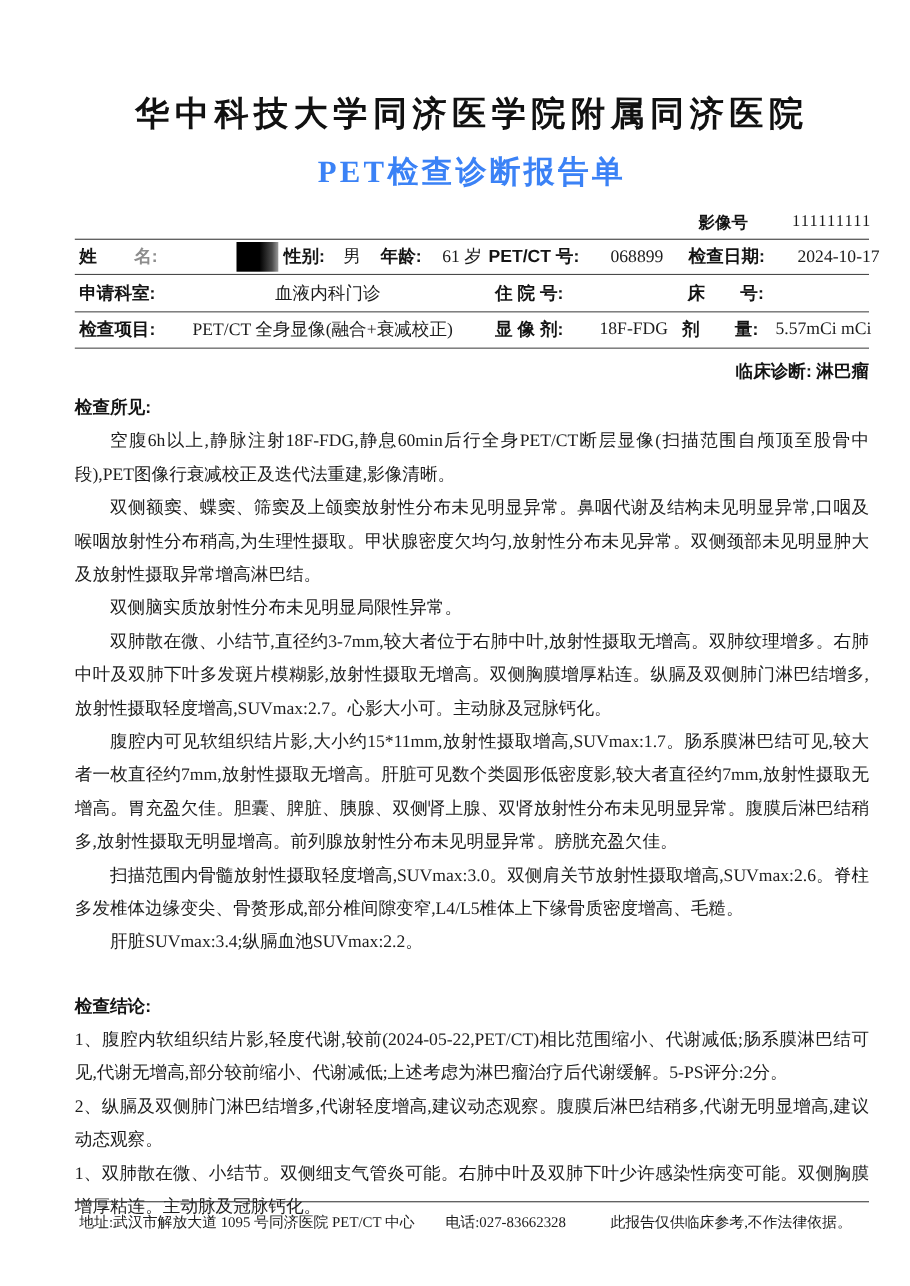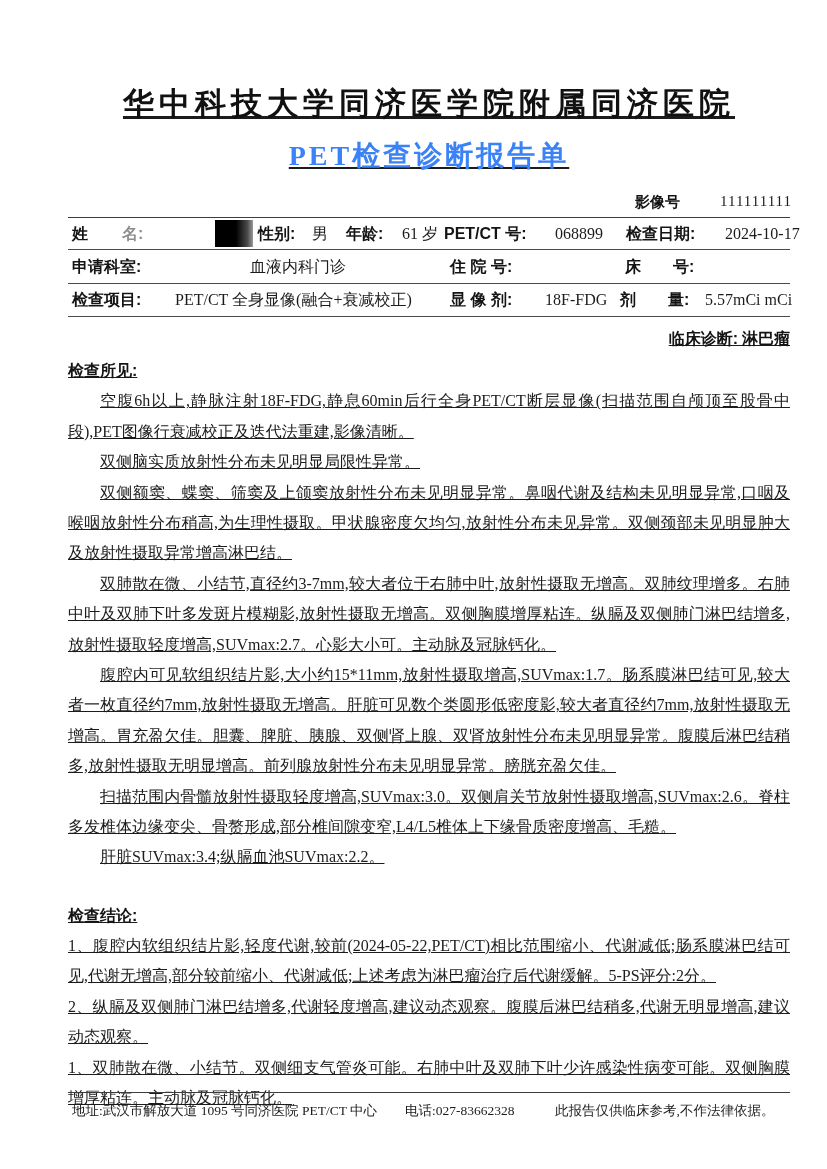--- a/index.html
+++ b/index.html
@@ -5,21 +5,21 @@
   html,body{margin:0;padding:0;background:#fff;}
   .page{
     position:relative;
     width:827px;height:1169px;
     background:#ffffff;
     overflow:hidden;
     font-family:"Liberation Serif","DejaVu Serif",serif;
     color:#1c1c1c;
     box-sizing:border-box;
   }
-  .content{margin:0 37px 0 68px;text-decoration:underline;}
+  .content{margin:0 37px 0 68px;}
   .title{
     margin:82px 0 0 0;
     text-align:center;
     font-size:31px;
     font-weight:900;
     letter-spacing:5px;
     line-height:1.4;
     color:#111;
   }
   .subtitle{
@@ -132,22 +132,22 @@
     <div class="clinical-row">
       <span class="lbl">临床诊断:</span>
       <span class="lbl">淋巴瘤</span>
     </div>
 
     <div class="section-h">
       <span class="lbl">检查所见:</span>
     </div>
 
     <p class="body-p">空腹6h以上,静脉注射18F-FDG,静息60min后行全身PET/CT断层显像(扫描范围自颅顶至股骨中段),PET图像行衰减校正及迭代法重建,影像清晰。</p>
+    <p class="body-p">双侧额窦、蝶窦、筛窦及上颌窦放射性分布未见明显异常。鼻咽代谢及结构未见明显异常,口咽及喉咽放射性分布稍高,为生理性摄取。甲状腺密度欠均匀,放射性分布未见异常。双侧颈部未见明显肿大及放射性摄取异常增高淋巴结。</p>
     <p class="body-p">双侧脑实质放射性分布未见明显局限性异常。</p>
-    <p class="body-p">双侧额窦、蝶窦、筛窦及上颌窦放射性分布未见明显异常。鼻咽代谢及结构未见明显异常,口咽及喉咽放射性分布稍高,为生理性摄取。甲状腺密度欠均匀,放射性分布未见异常。双侧颈部未见明显肿大及放射性摄取异常增高淋巴结。</p>
     <p class="body-p">双肺散在微、小结节,直径约3-7mm,较大者位于右肺中叶,放射性摄取无增高。双肺纹理增多。右肺中叶及双肺下叶多发斑片模糊影,放射性摄取无增高。双侧胸膜增厚粘连。纵膈及双侧肺门淋巴结增多,放射性摄取轻度增高,SUVmax:2.7。心影大小可。主动脉及冠脉钙化。</p>
     <p class="body-p">腹腔内可见软组织结片影,大小约15*11mm,放射性摄取增高,SUVmax:1.7。肠系膜淋巴结可见,较大者一枚直径约7mm,放射性摄取无增高。肝脏可见数个类圆形低密度影,较大者直径约7mm,放射性摄取无增高。胃充盈欠佳。胆囊、脾脏、胰腺、双侧肾上腺、双肾放射性分布未见明显异常。腹膜后淋巴结稍多,放射性摄取无明显增高。前列腺放射性分布未见明显异常。膀胱充盈欠佳。</p>
     <p class="body-p">扫描范围内骨髓放射性摄取轻度增高,SUVmax:3.0。双侧肩关节放射性摄取增高,SUVmax:2.6。脊柱多发椎体边缘变尖、骨赘形成,部分椎间隙变窄,L4/L5椎体上下缘骨质密度增高、毛糙。</p>
     <p class="body-p">肝脏SUVmax:3.4;纵膈血池SUVmax:2.2。</p>
 
     <div class="section-h conclusion-h">
       <span class="lbl">检查结论:</span>
     </div>
 
     <p class="body-p no-indent">1、腹腔内软组织结片影,轻度代谢,较前(2024-05-22,PET/CT)相比范围缩小、代谢减低;肠系膜淋巴结可见,代谢无增高,部分较前缩小、代谢减低;上述考虑为淋巴瘤治疗后代谢缓解。5-PS评分:2分。</p>

